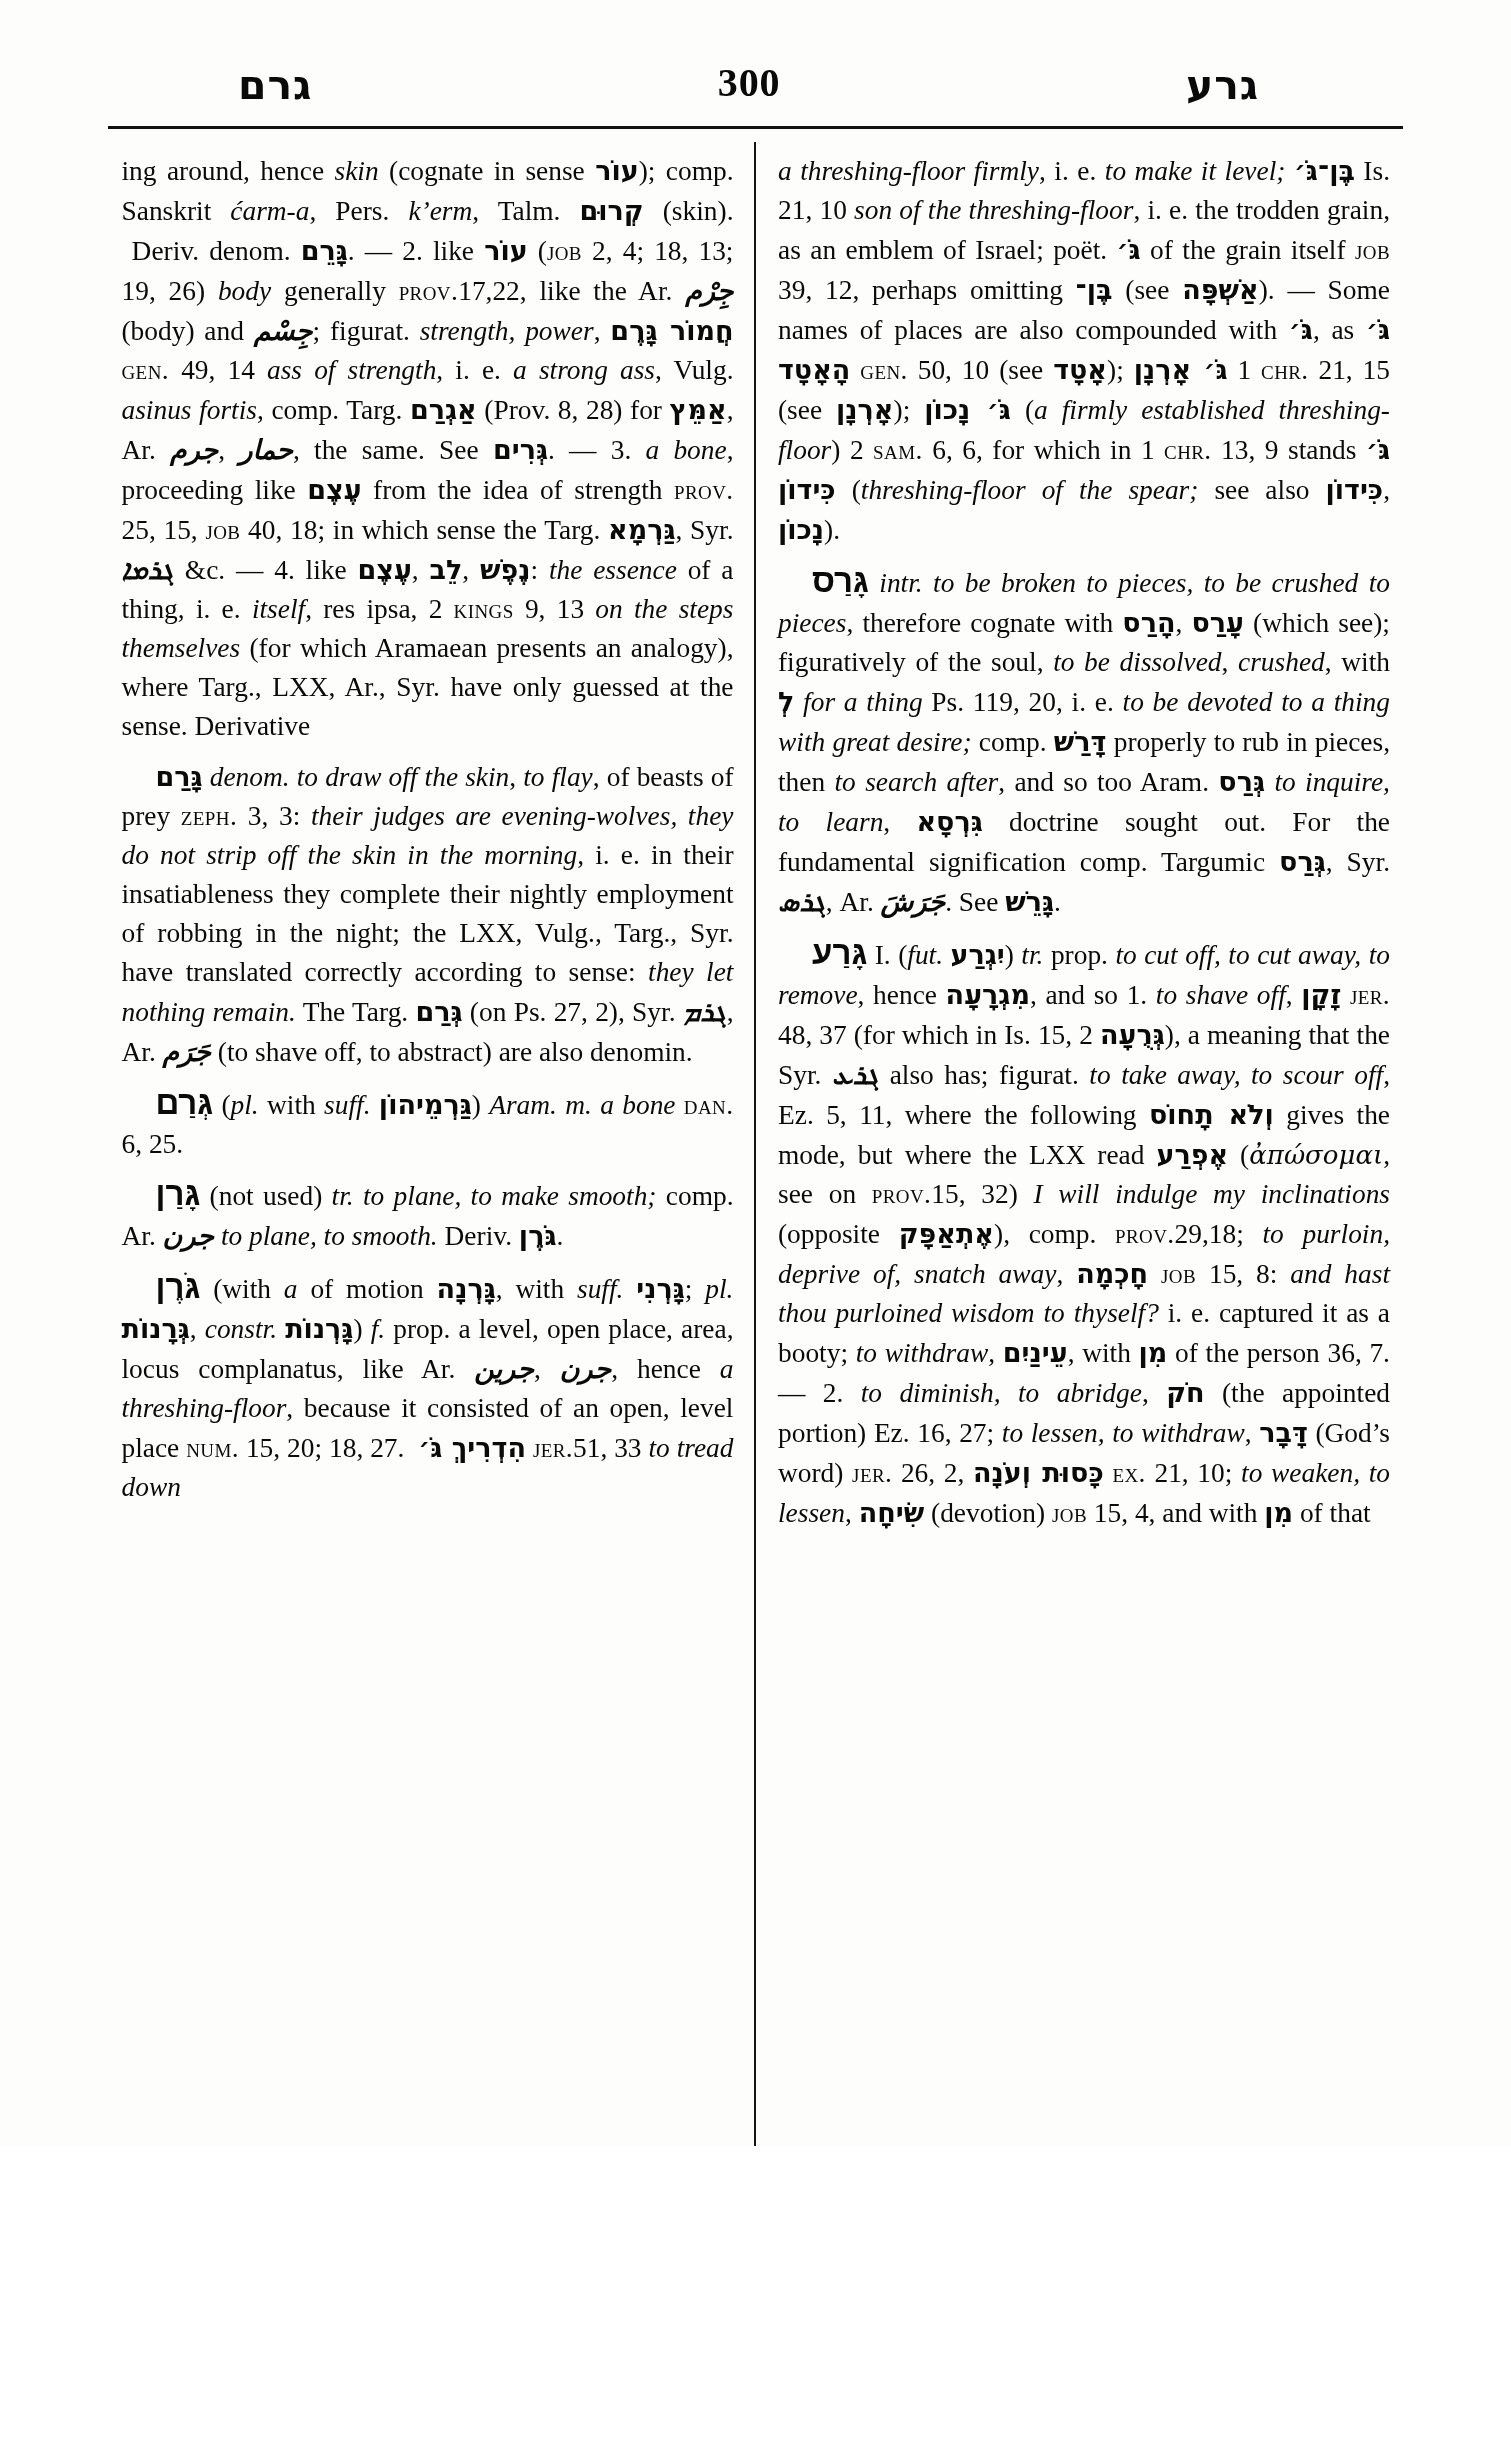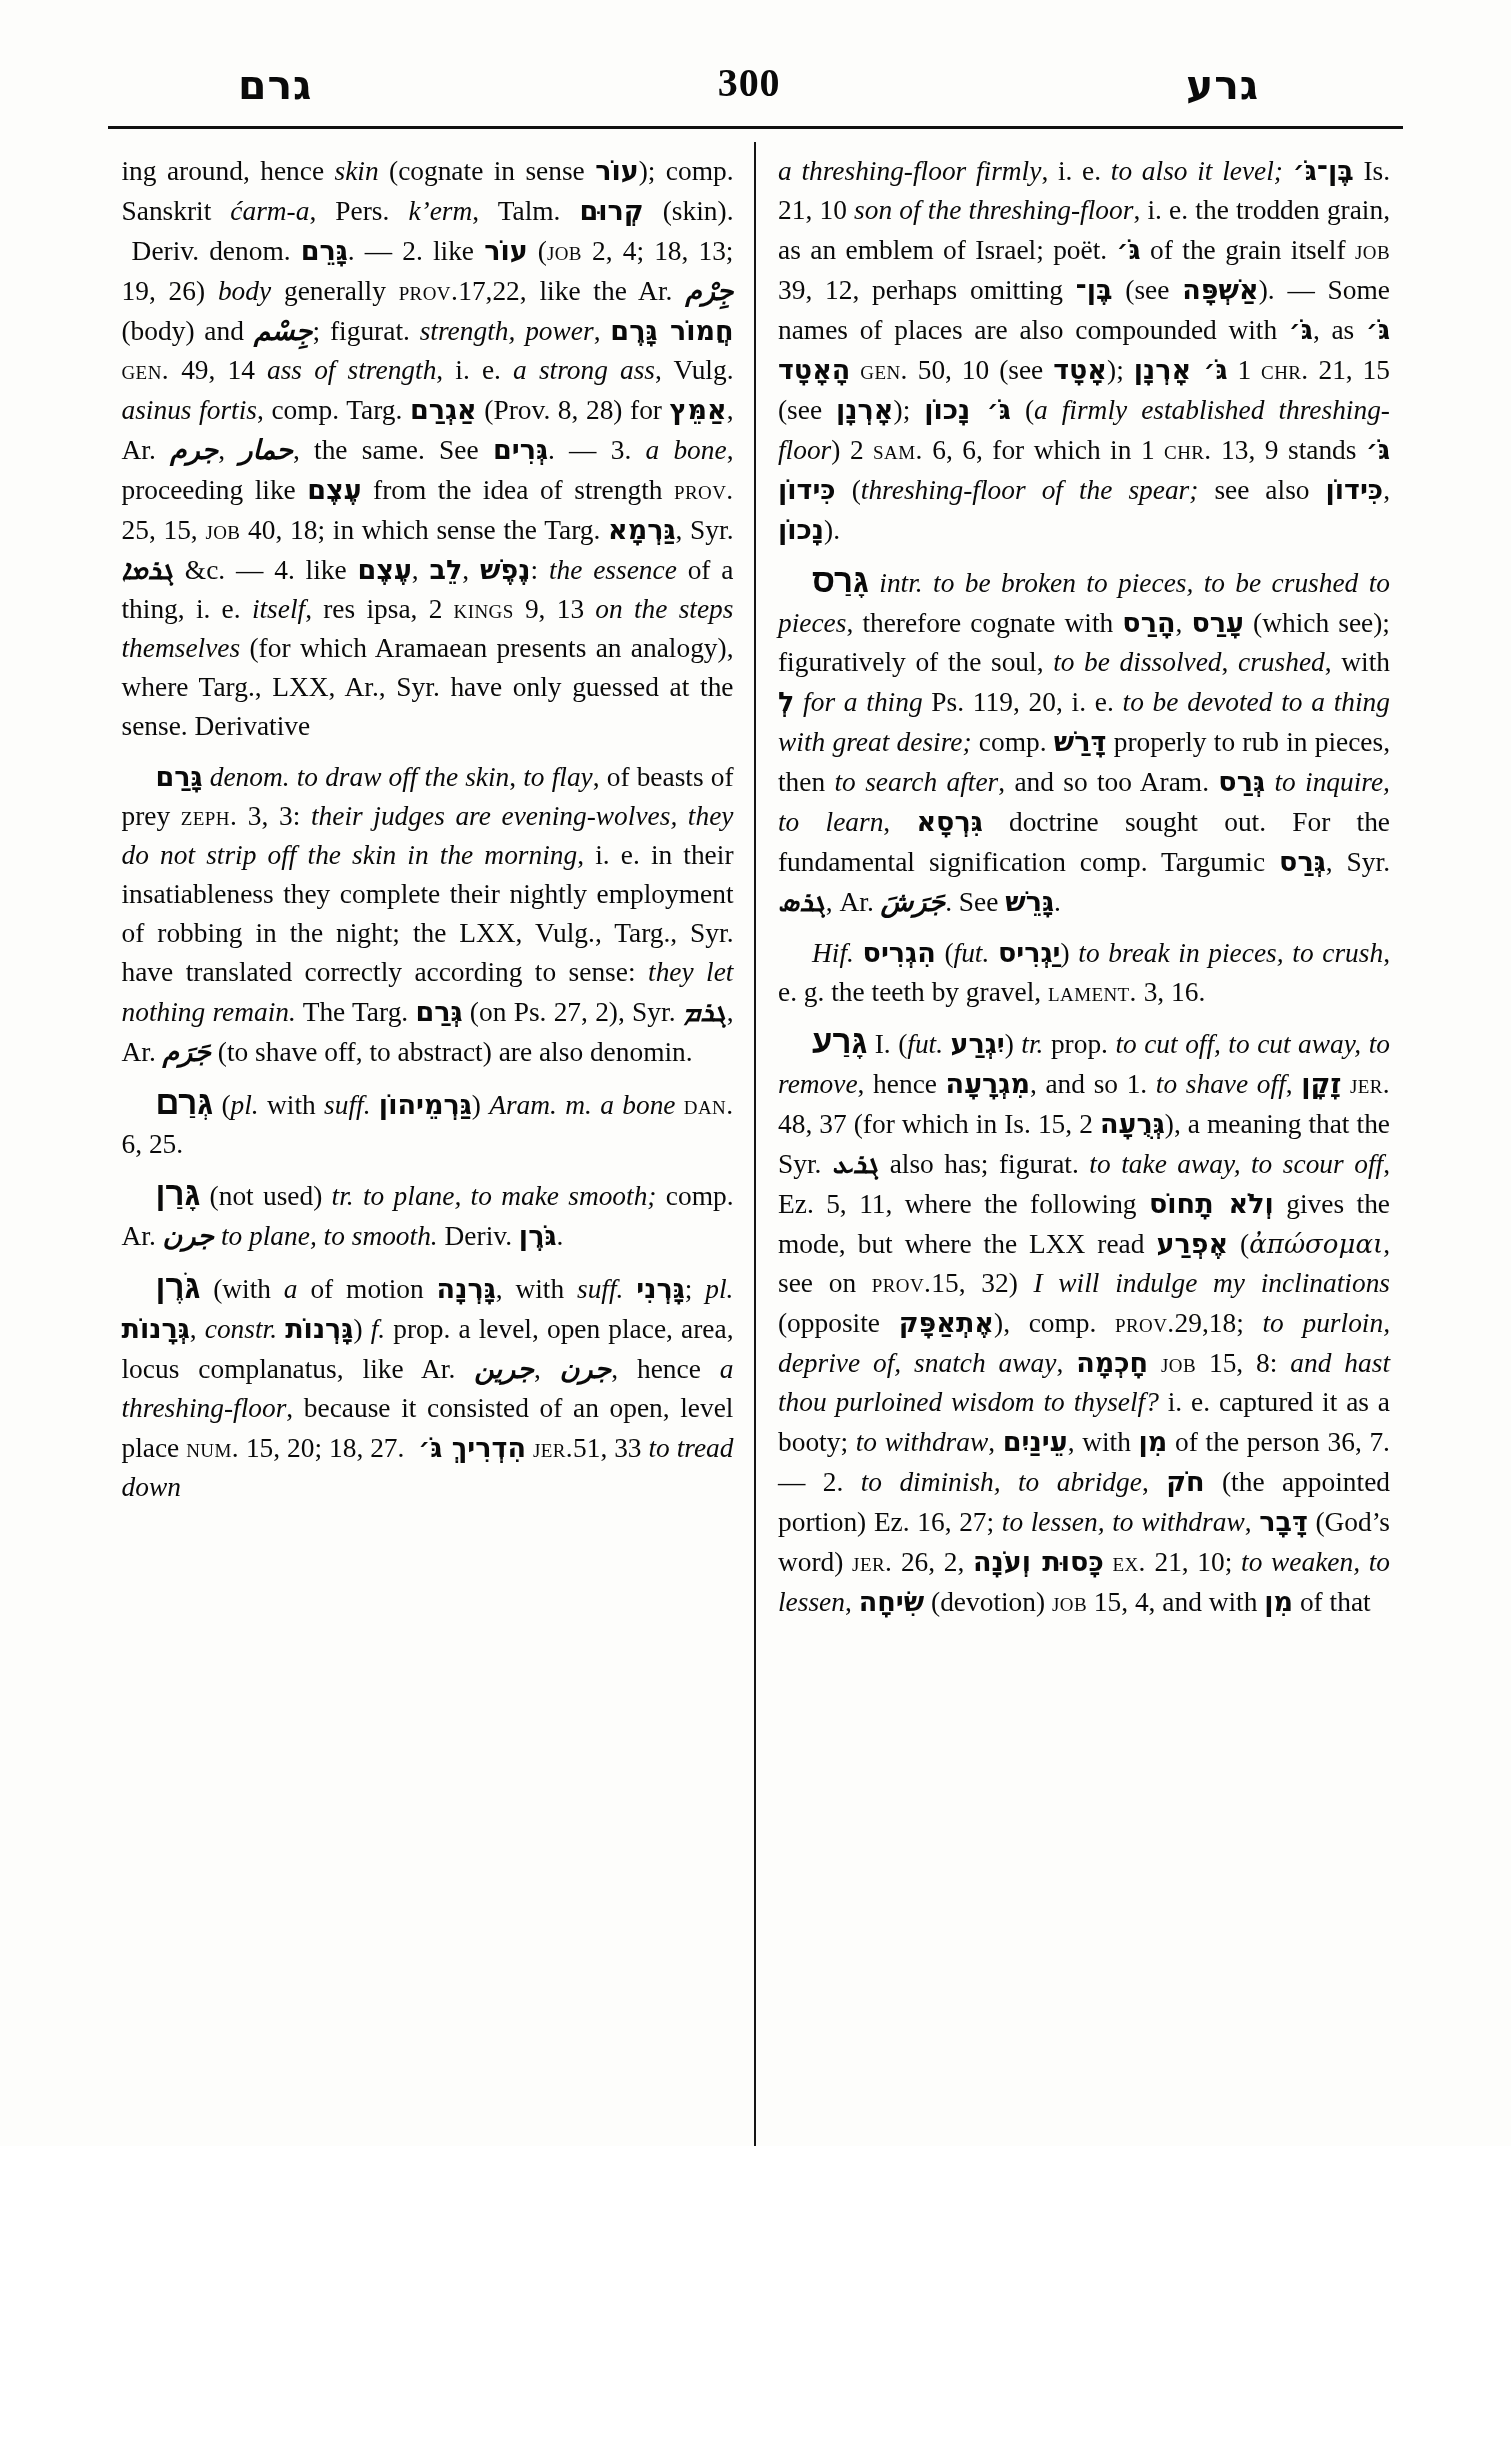--- a/index.html
+++ b/index.html
@@ -155,21 +155,21 @@
         place, area, locus complanatus, like Ar. <span class="arb">جرين</span>,
         <span class="arb">جرن</span>, hence <i>a threshing-floor</i>, because it consisted
         of an open, level place <span class="sc">Num.</span> 15, 20; 18, 27.
         &nbsp;<span class="heb">הִדְרִיךְ גֹּ׳</span> <span class="sc">Jer.</span>51, 33
         <i>to tread down</i></p>
     </div>
 
     <div class="col col-right">
 
       <p>
-        <i>a threshing-floor firmly</i>, i. e. <i>to also it level;</i>
+        <i>a threshing-floor firmly</i>, i. e. <i>to make it level;</i>
         <span class="heb">בֶּן־גֹּ׳</span> Is. 21, 10 <i>son of the threshing-floor</i>,
         i. e. the trodden grain, as an emblem of Israel; poët. <span class="heb">גֹּ׳</span>
         of the grain itself <span class="sc">Job</span> 39, 12, perhaps omitting
         <span class="heb">בֶּן־</span> (see <span class="heb">אַשְׁפָּה</span>).
         <span class="dash">—</span> Some names of places are also compounded with
         <span class="heb">גֹּ׳</span>, as <span class="heb">גֹּ׳ הָאָטָד</span>
         <span class="sc">Gen.</span> 50, 10 (see <span class="heb">אָטָד</span>);
         <span class="heb">גֹּ׳ אָרְנָן</span> 1 <span class="sc">Chr.</span> 21, 15 (see
         <span class="heb">אָרְנָן</span>); <span class="heb">גֹּ׳ נָכוֹן</span>
         (<i>a firmly established threshing-floor</i>) 2 <span class="sc">Sam.</span> 6, 6,
@@ -183,24 +183,20 @@
         <span class="heb">עָרַס</span> (which see); figuratively of the soul,
         <i>to be dissolved</i>, <i>crushed</i>, with <span class="heb">לְ</span>
         <i>for a thing</i> Ps. 119, 20, i. e. <i>to be devoted to a thing with great
         desire;</i> comp. <span class="heb">דָּרַשׁ</span> properly to rub in pieces,
         then <i>to search after</i>, and so too Aram. <span class="heb">גְּרַס</span>
         <i>to inquire, to learn</i>, <span class="heb">גִּרְסָא</span> doctrine sought
         out. For the fundamental signification comp. Targumic
         <span class="heb">גְּרַס</span>, Syr. <span class="syr">ܓܪܣ</span>, Ar.
         <span class="arb">جَرَشَ</span>. See <span class="heb">גָּרֵשׁ</span>.</p>
 
-      <p class="ind entry">
-        <i>Hif.</i> <span class="heb">הִגְרִיס</span> (<i>fut.</i>
-        <span class="heb">יַגְרִיס</span>) <i>to break in pieces, to crush</i>, e. g. the
-        teeth by gravel, <span class="sc">Lament.</span> 3, 16.</p>
 
       <p class="ind entry">
         <span class="heb-lg">גָּרַע</span> I. (<i>fut.</i>
         <span class="heb">יִגְרַע</span>) <i>tr.</i> prop. <i>to cut off, to cut away,
         to remove</i>, hence <span class="heb">מִגְרָעָה</span>, and so 1.
         <i>to shave off</i>, <span class="heb">זָקָן</span> <span class="sc">Jer.</span>
         48, 37 (for which in Is. 15, 2 <span class="heb">גְּרֻעָה</span>), a meaning that
         the Syr. <span class="syr">ܓܪܥ</span> also has; figurat. <i>to take away, to scour
         off</i>, Ez. 5, 11, where the following <span class="heb">וְלֹא תָחוֹס</span>
         gives the mode, but where the LXX read <span class="heb">אֶפְרַע</span>

